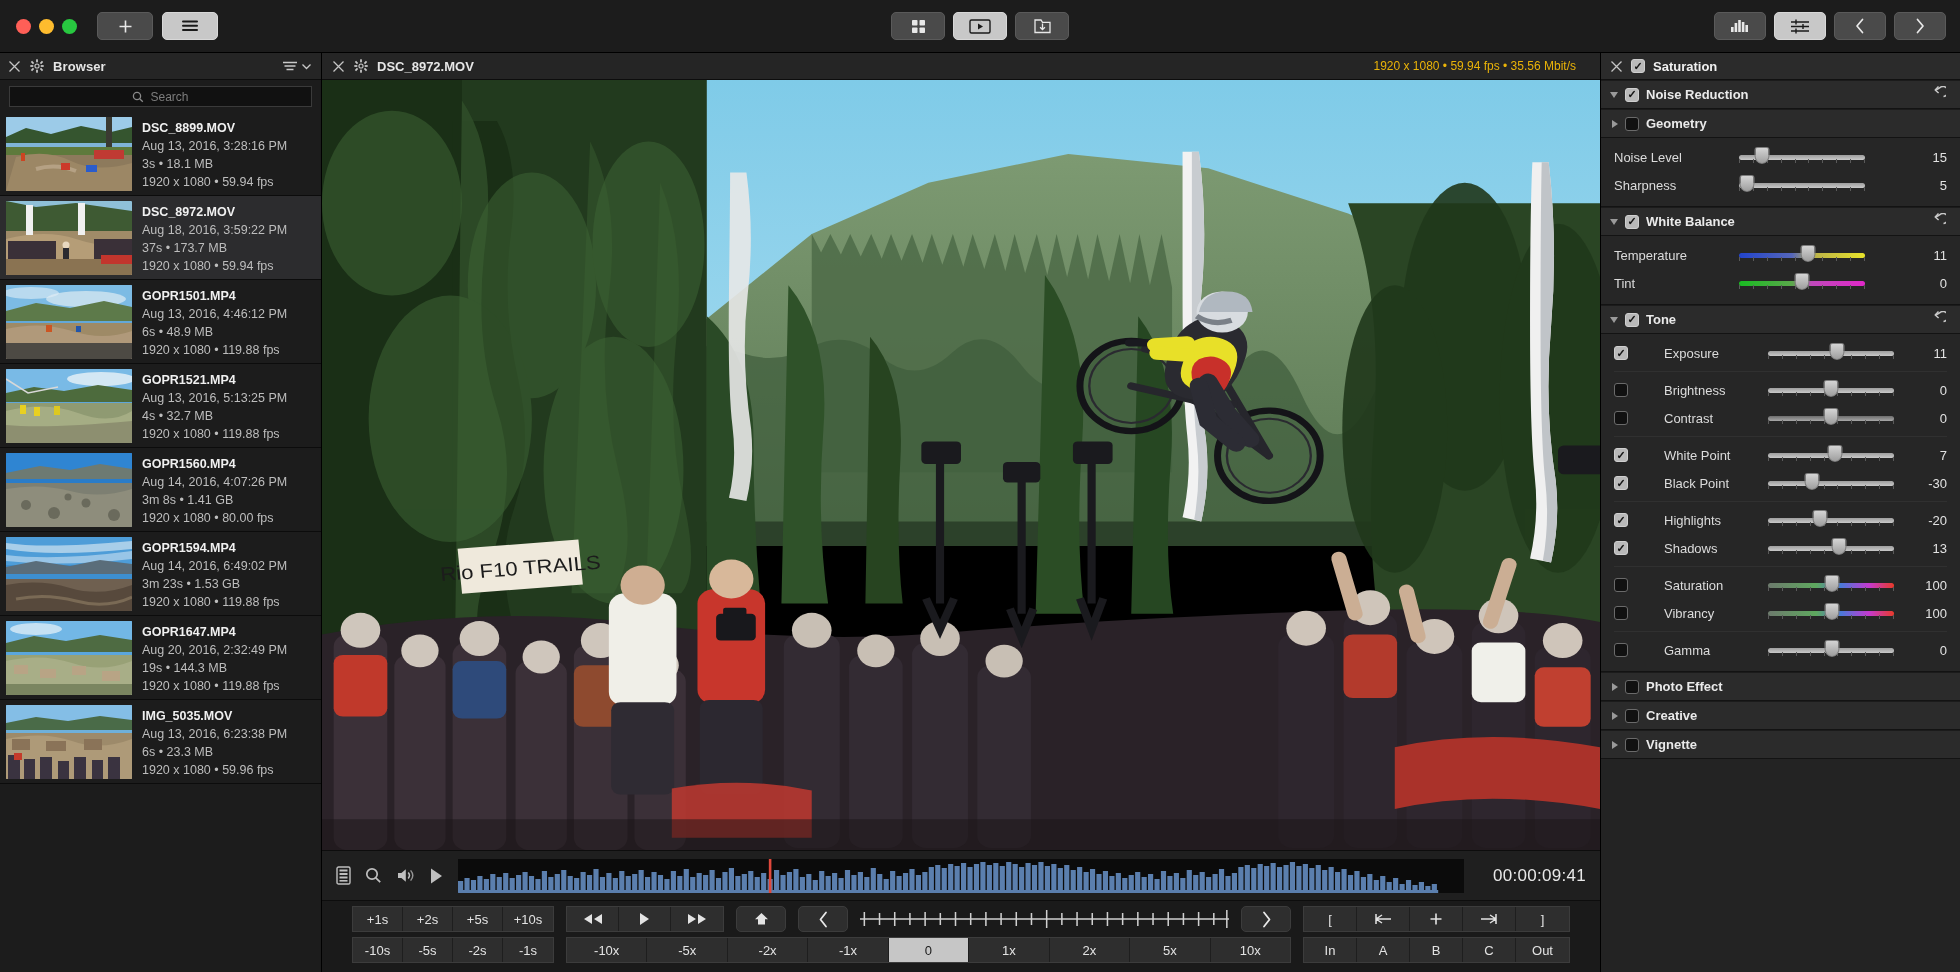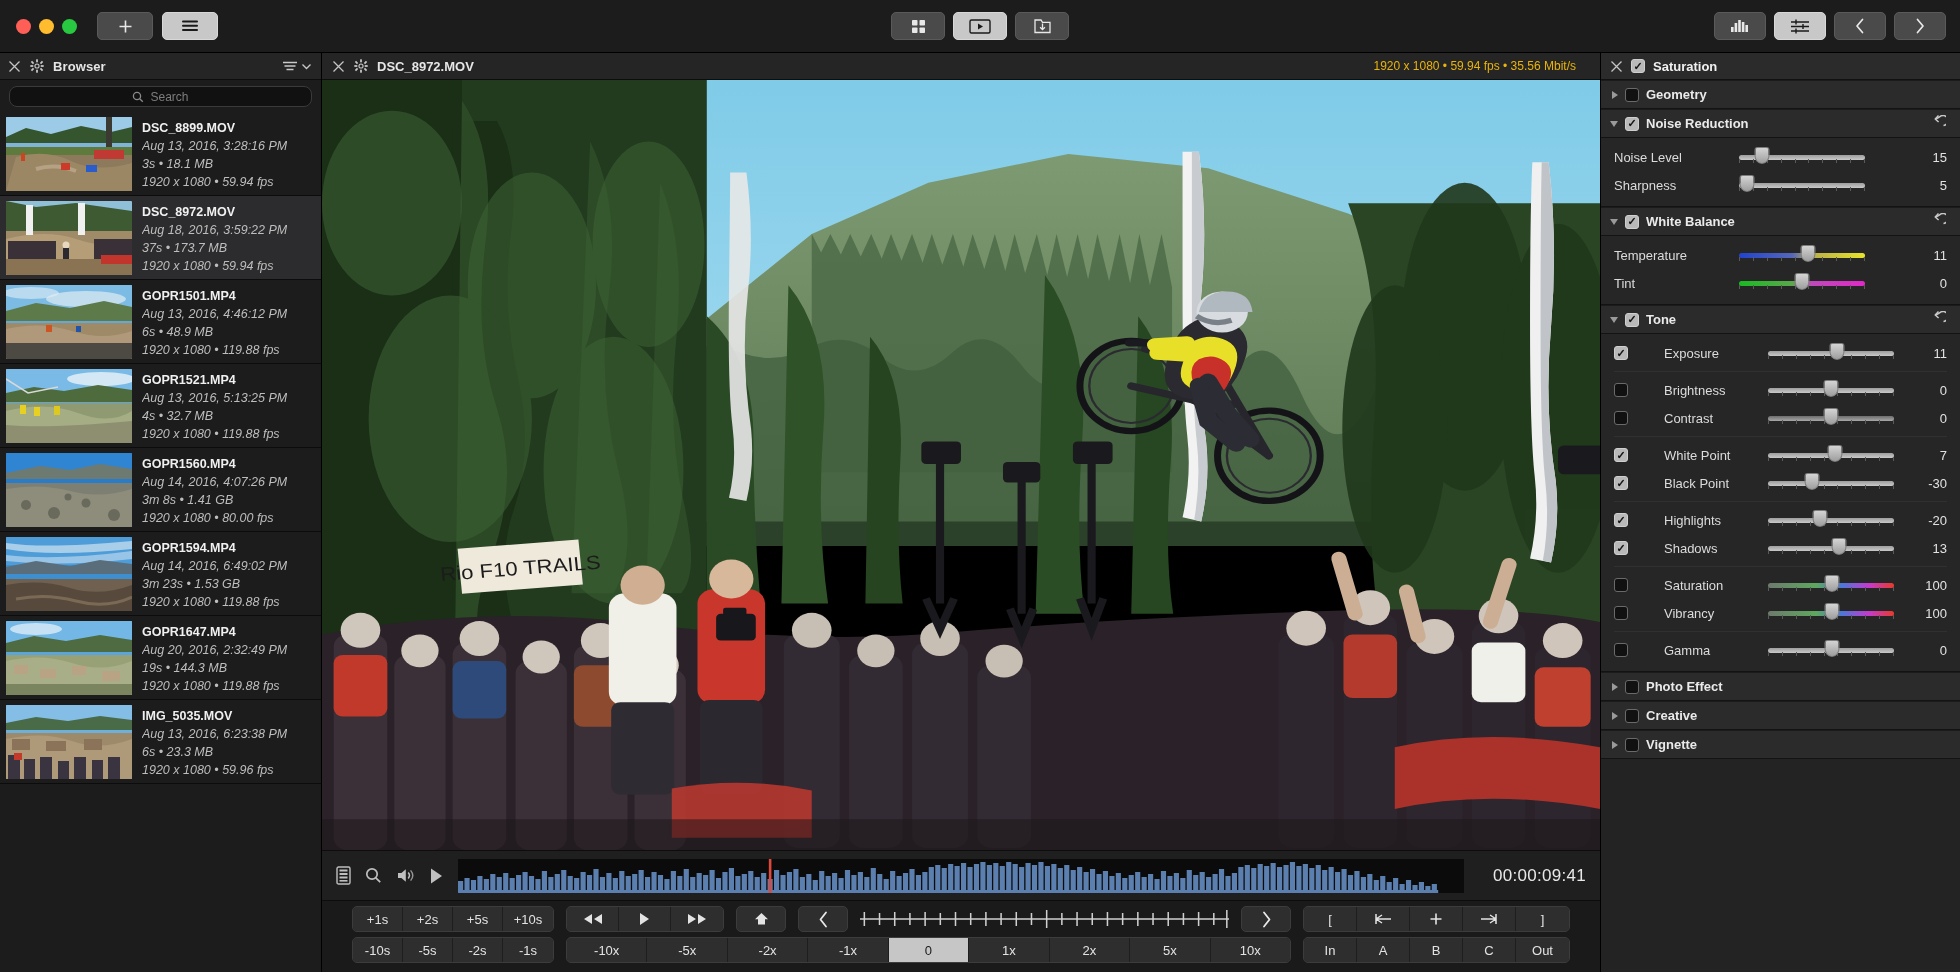--- a/index.html
+++ b/index.html
@@ -74,21 +74,21 @@
   .panel-head .ptitle {
     font-size: 13px; color: #e5e5e5; font-weight: bold;
     letter-spacing: 0.1px;
   }
   .icon-btn { color: #c5c5c5; display: flex; align-items: center; cursor: default; }
   .head-right { position: absolute; right: 9px; display: flex; align-items: center; gap: 2px; color: #c9c9c9; }
 
   .searchwrap { padding: 6px 9px 5px 9px; }
   .searchbox {
     height: 21px; background: #111; border: 1px solid #3a3a3a;
-    border-radius: 8px;
+    border-radius: 0;
     display: flex; align-items: center; justify-content: center;
     gap: 6px;
   }
   .searchbox .sp { font-size: 12px; color: #7d7d7d; }
 
   .clip-list { flex: 1; overflow: hidden; }
   .clip {
     display: flex; gap: 10px;
     padding: 5px 6px;
     height: 84px;
@@ -98,21 +98,21 @@
   .clip.selected { background: #2c2c2e; }
   .thumb {
     width: 126px; height: 74px; min-width: 126px;
     border-radius: 1px;
     overflow: hidden; position: relative;
     background: #2a3540;
   }
   .thumb svg { display:block; width:100%; height:100%; }
   .cmeta { display: flex; flex-direction: column; padding-top: 2px; overflow: hidden; }
   .cname { font-size: 12.5px; font-weight: bold; color: #f0f0f0; line-height: 18px; white-space: nowrap; }
-  .cline { font-size: 12.5px; color: #bdbdbd; line-height: 18px; white-space: nowrap; font-style: italic; }
+  .cline { font-size: 12.5px; color: #bdbdbd; line-height: 18px; white-space: nowrap; }
 
   
   .viewer { flex: 1; display: flex; flex-direction: column; min-width: 0; background: #161616; }
   .viewer-head {
     height: 27px; min-height: 27px; background: #252525;
     display: flex; align-items: center; padding: 0 10px; gap: 9px;
     border-bottom: 1px solid #0d0d0d;
     position: relative;
   }
   .viewer-head .vtitle { font-size: 13px; color: #e6e6e6; font-weight: bold; }
@@ -137,21 +137,21 @@
   
   .transport {
     height: 72px; min-height: 72px;
     background: #1a1a1a;
     display: flex; flex-direction: column; justify-content: center;
     gap: 5px; padding: 0 30px 4px 30px;
     border-top: 1px solid #0d0d0d;
   }
   .trow { display: flex; align-items: center; gap: 12px; height: 26px; }
   .seg {
-    display: flex; border-radius: 5px; overflow: hidden;
+    display: flex; border-radius: 0; overflow: hidden;
     border: 0.5px solid #3c3c3c;
     background: #2e2e2e;
     height: 26px;
   }
   .seg > div {
     min-width: 49px; padding: 0 8px;
     display: flex; align-items: center; justify-content: center;
     font-size: 13px; color: #e3e3e3;
     border-right: 1px solid #1e1e1e;
     background: #2e2e2e;
@@ -1115,35 +1115,35 @@
         <span class="icon-btn">
           <svg width="13" height="13" viewBox="0 0 13 13">
               <path d="M1.5 1.5l10 10M11.5 1.5l-10 10" stroke="#c5c5c5" stroke-width="1.3"></path>
             </svg>
         </span>
         <span class="cb on"></span>
         <span class="t">Saturation</span>
       </div>
 
       <div class="grp-head">
-        <span class="tri right"></span>
-        <span class="cb"></span>
-        <span class="gt">Geometry</span>
-      </div>
-
-      <div class="grp-head">
         <span class="tri down"></span>
         <span class="cb on"></span>
         <span class="gt">Noise Reduction</span>
         <span class="reset">
           <svg width="15" height="14" viewBox="0 0 15 14">
             <path d="M12.5 10.5a5 5 0 10-4-8.5L5 4" stroke="#c9c9c9" stroke-width="1.5" fill="none"></path>
             <path d="M7.5 0.6L4.2 4l3.4 3" stroke="#c9c9c9" stroke-width="1.5" fill="none" stroke-linejoin="round"></path>
           </svg>
         </span>
+      </div>
+
+      <div class="grp-head">
+        <span class="tri right"></span>
+        <span class="cb"></span>
+        <span class="gt">Geometry</span>
       </div>
       <div class="grp-body">
         <div class="srow">
           <span class="lbl">Noise Level</span>
           <span class="slider">
             <span class="track"></span>
             <span class="ticks">
                 <i></i>
                 <i></i>
                 <i></i>

